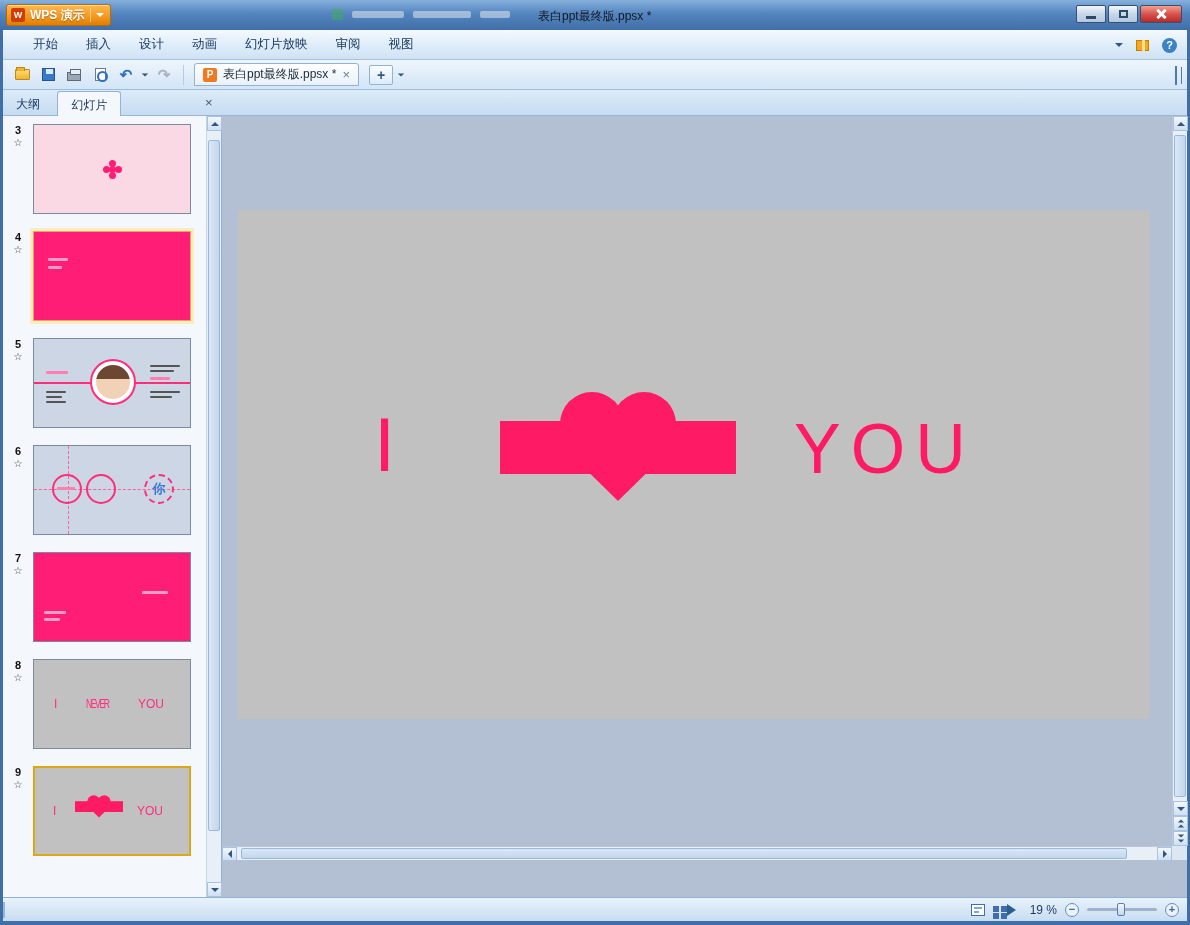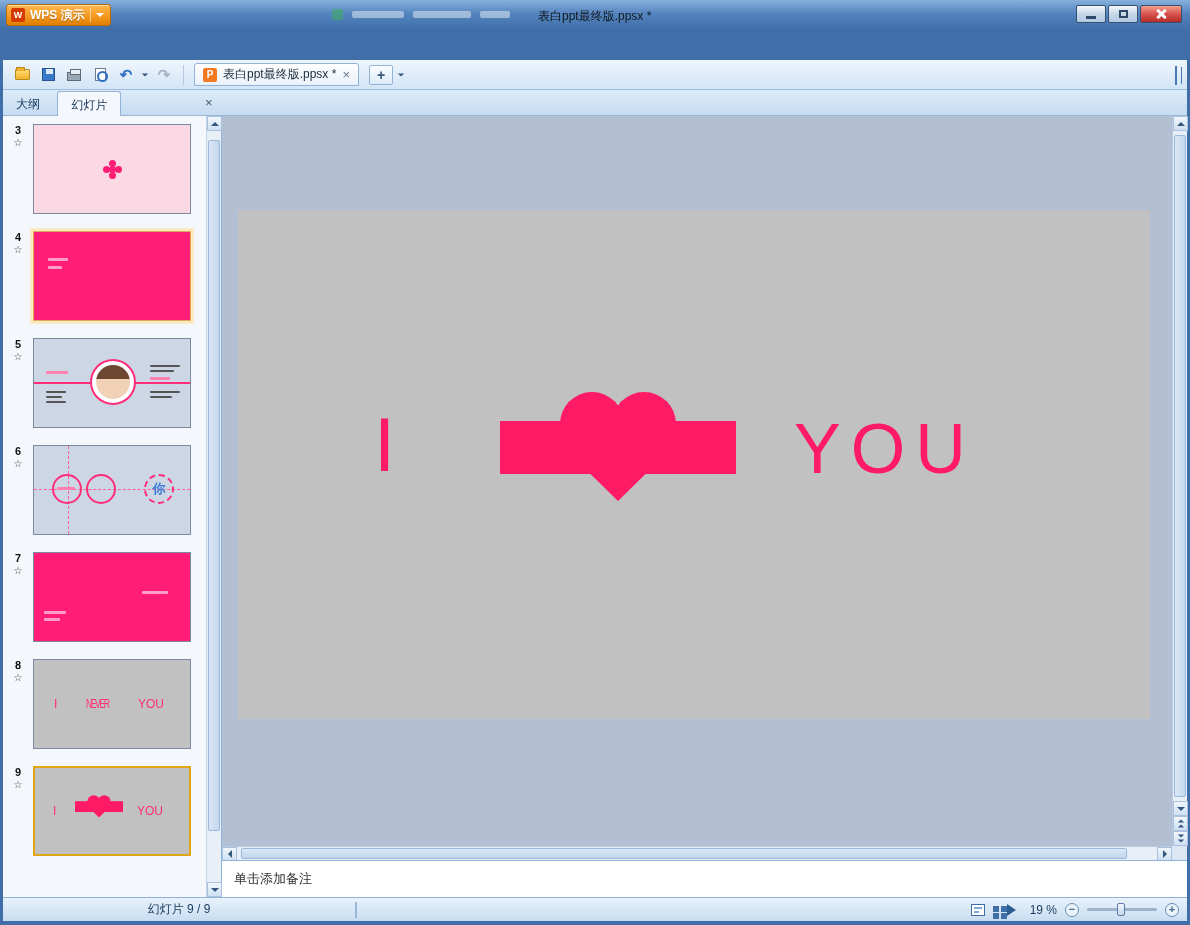--- a/index.html
+++ b/index.html
@@ -203,20 +203,34 @@
         </div>
       <div class="wbtn">
           <span class="glyph-max"></span>
         </div>
       <div class="wbtn close">
           <span class="glyph-close"></span>
         </div>
     </div>
   </div>
 
+  <div class="menubar">
+    <span class="menu-item">开始</span>
+    <span class="menu-item">插入</span>
+    <span class="menu-item">设计</span>
+    <span class="menu-item">动画</span>
+    <span class="menu-item">幻灯片放映</span>
+    <span class="menu-item">审阅</span>
+    <span class="menu-item">视图</span>
+    <div class="menu-right">
+      <span class="tri tri-dn-b"></span>
+      <span class="gift-ic"></span>
+      <span class="help-ic">?</span>
+    </div>
+  </div>
 
   <div class="toolbar">
     <div class="tbtn">
         <span class="ic-folder"></span>
       </div>
     <div class="tbtn">
         <span class="ic-save"></span>
       </div>
     <div class="tbtn">
         <span class="ic-print"></span>
@@ -406,26 +420,24 @@
           </div>
         <div class="htrack">
             <div class="hthumb"></div>
           </div>
         <div class="sbtn">
             <span class="tri tri-rt-b"></span>
           </div>
       </div>
       <div class="corner"></div>
 
-      <div class="notes">单击添加备注</div>
     </div>
   </div>
 
   <div class="statusbar">
-    <div class="sb-left">幻灯片 9 / 9</div>
     <div class="sb-div"></div>
     <div class="sb-div"></div>
     <div class="sb-right">
       <span class="view-ic vi-normal"></span>
       <span class="vi-sorter"></span>
       <span class="vi-play"></span>
       <span class="zoom-label">19 %</span>
       <span class="zoom-btn">−</span>
       <span class="zoom-track">
         <span class="zoom-handle"></span>

